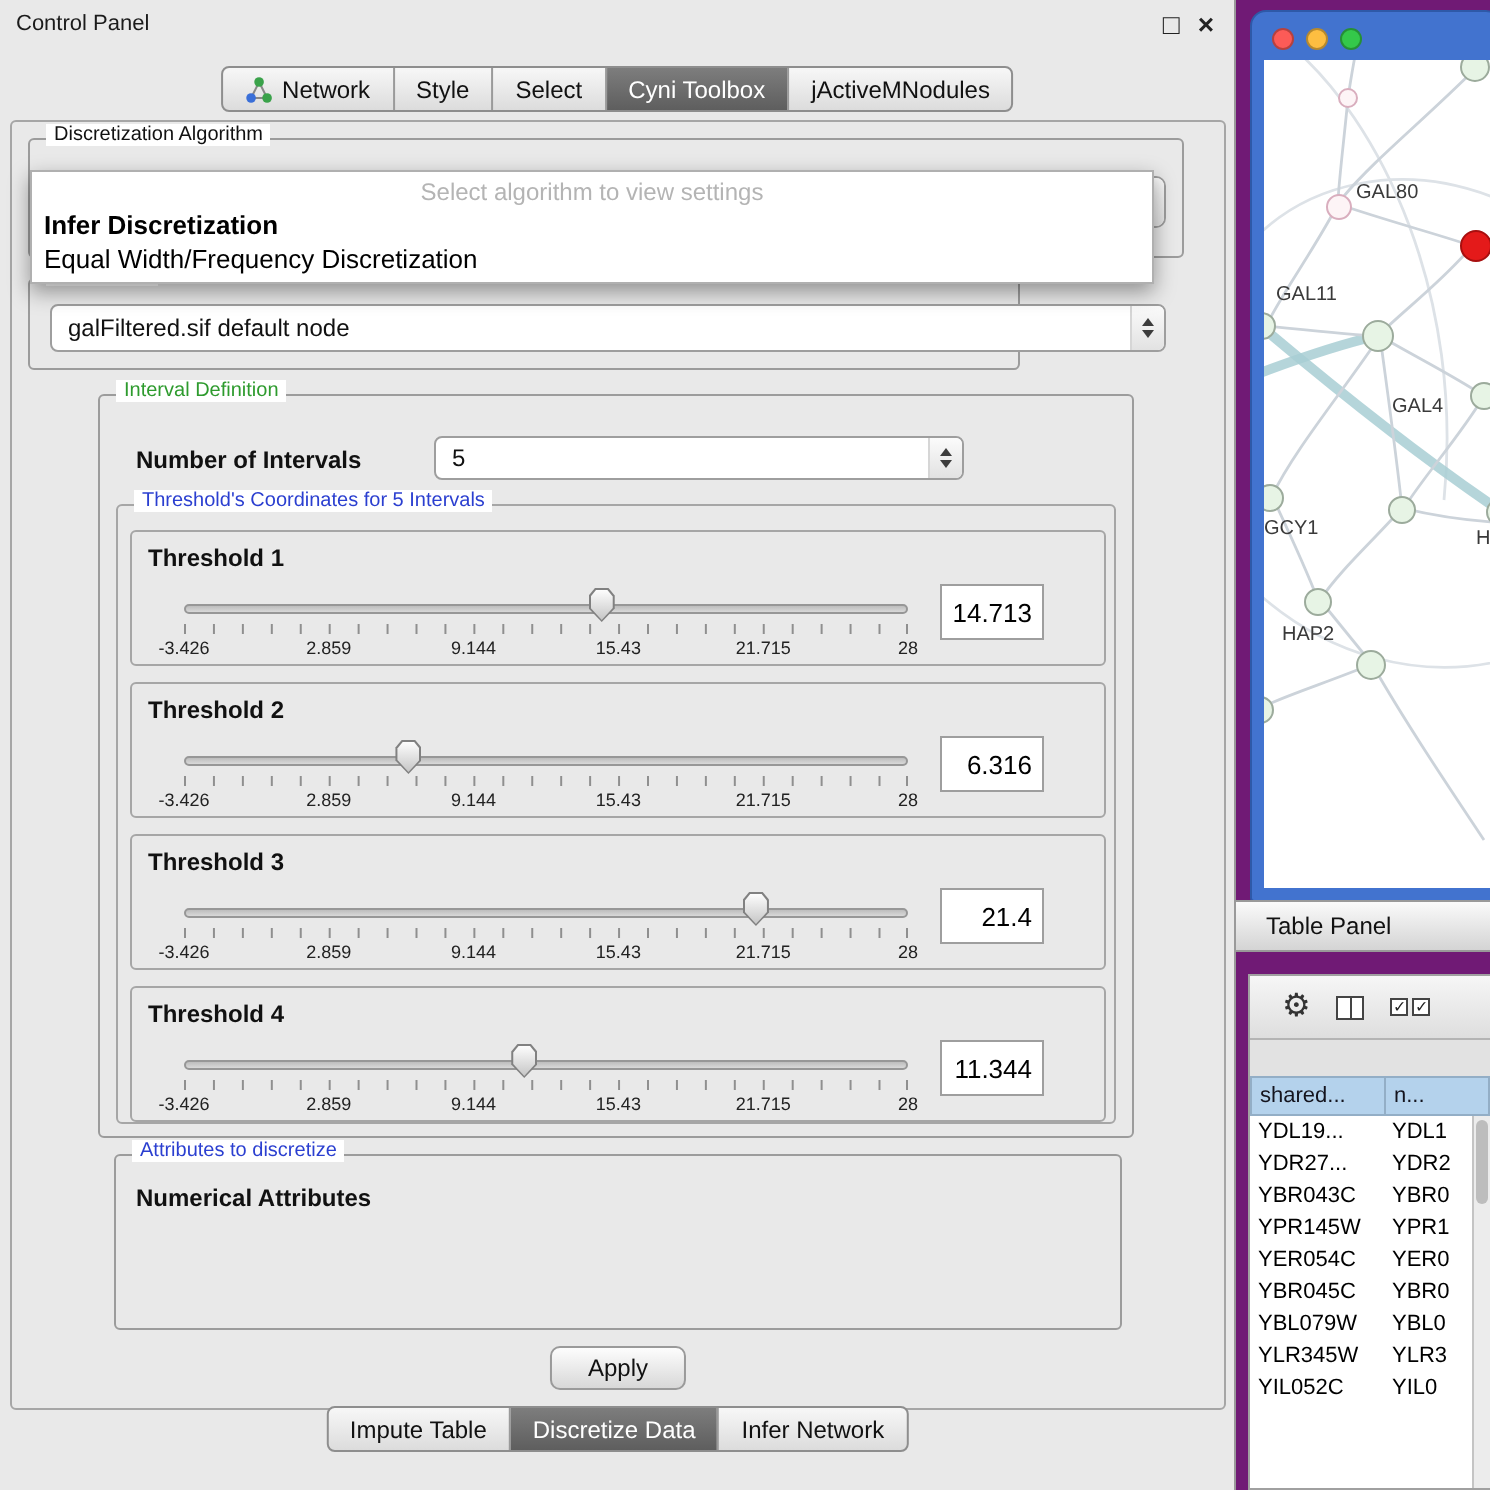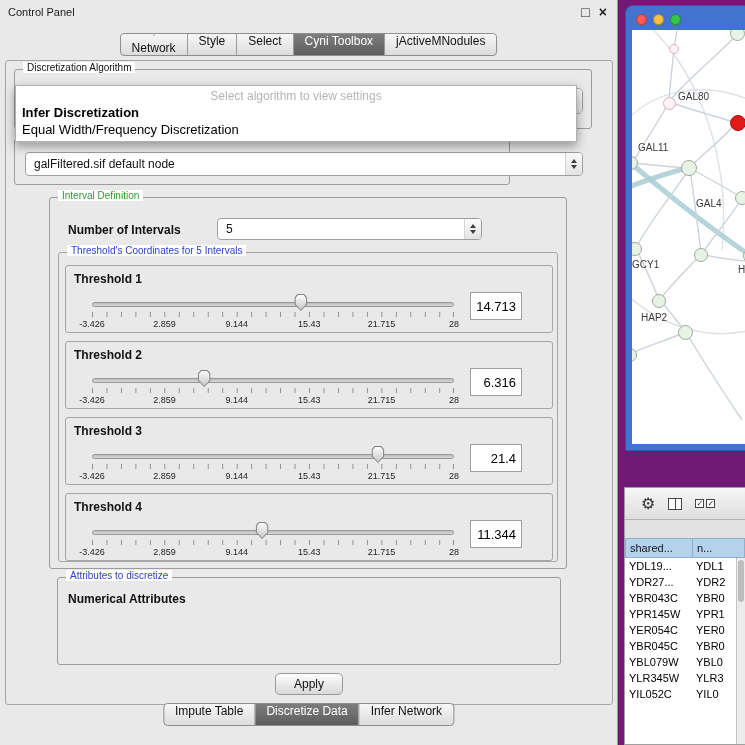--- a/index.html
+++ b/index.html
@@ -25,21 +25,20 @@
 
   
   .seg {
     display:flex; border:1px solid #8e8e8e; border-radius:4px;
     background:linear-gradient(#f7f7f7,#dcdcdc); overflow:hidden; height:23px;
   }
   .seg-item {
     padding:0 11px; display:flex; align-items:center; gap:5px;
     font-size:12px; color:#111; border-right:1px solid #9a9a9a; cursor:default;
     white-space:nowrap;
-    flex-direction:column;
   }
   .seg-item:last-child { border-right:none; }
   .seg-item.selected { background:linear-gradient(#7d7d7d,#5e5e5e); color:#fff; }
   #top-tabs   { position:absolute; top:33px;  left:50%; transform:translateX(-50%); z-index:5; }
   #bottom-tabs{ position:absolute; top:703px; left:50%; transform:translateX(-50%); z-index:5; }
 
   
   #content {
     position:absolute; left:5px; top:60px; width:608px; height:645px;
     border:1px solid #a6a6a6; border-radius:3px; background:#e9e9e9;
@@ -457,20 +456,23 @@
       <div class="nnode" style="left:62px;top:218px;width:14px;height:14px"></div>
       <div class="nnode" style="left:111px;top:219px;width:14px;height:14px"></div>
       <span class="nlabel" style="left:106px;top:234px">H</span>
       <div class="nnode" style="left:20px;top:264px;width:14px;height:14px"></div>
       <span class="nlabel" style="left:9px;top:282px">HAP2</span>
       <div class="nnode" style="left:46px;top:295px;width:15px;height:15px"></div>
       <div class="nnode" style="left:-9px;top:318px;width:14px;height:14px"></div>
     </div>
   </div>
 
+  <div id="tp-header">
+    <span>Table Panel</span>
+  </div>
 
   <div id="tp-body">
     <div class="tp-toolbar">
       <span class="tico gear">⚙</span>
       <span class="tico">
           <span class="colbox"></span>
         </span>
       <span class="tico">
           <span class="chk">✓</span>
           <span class="chk">✓</span>

